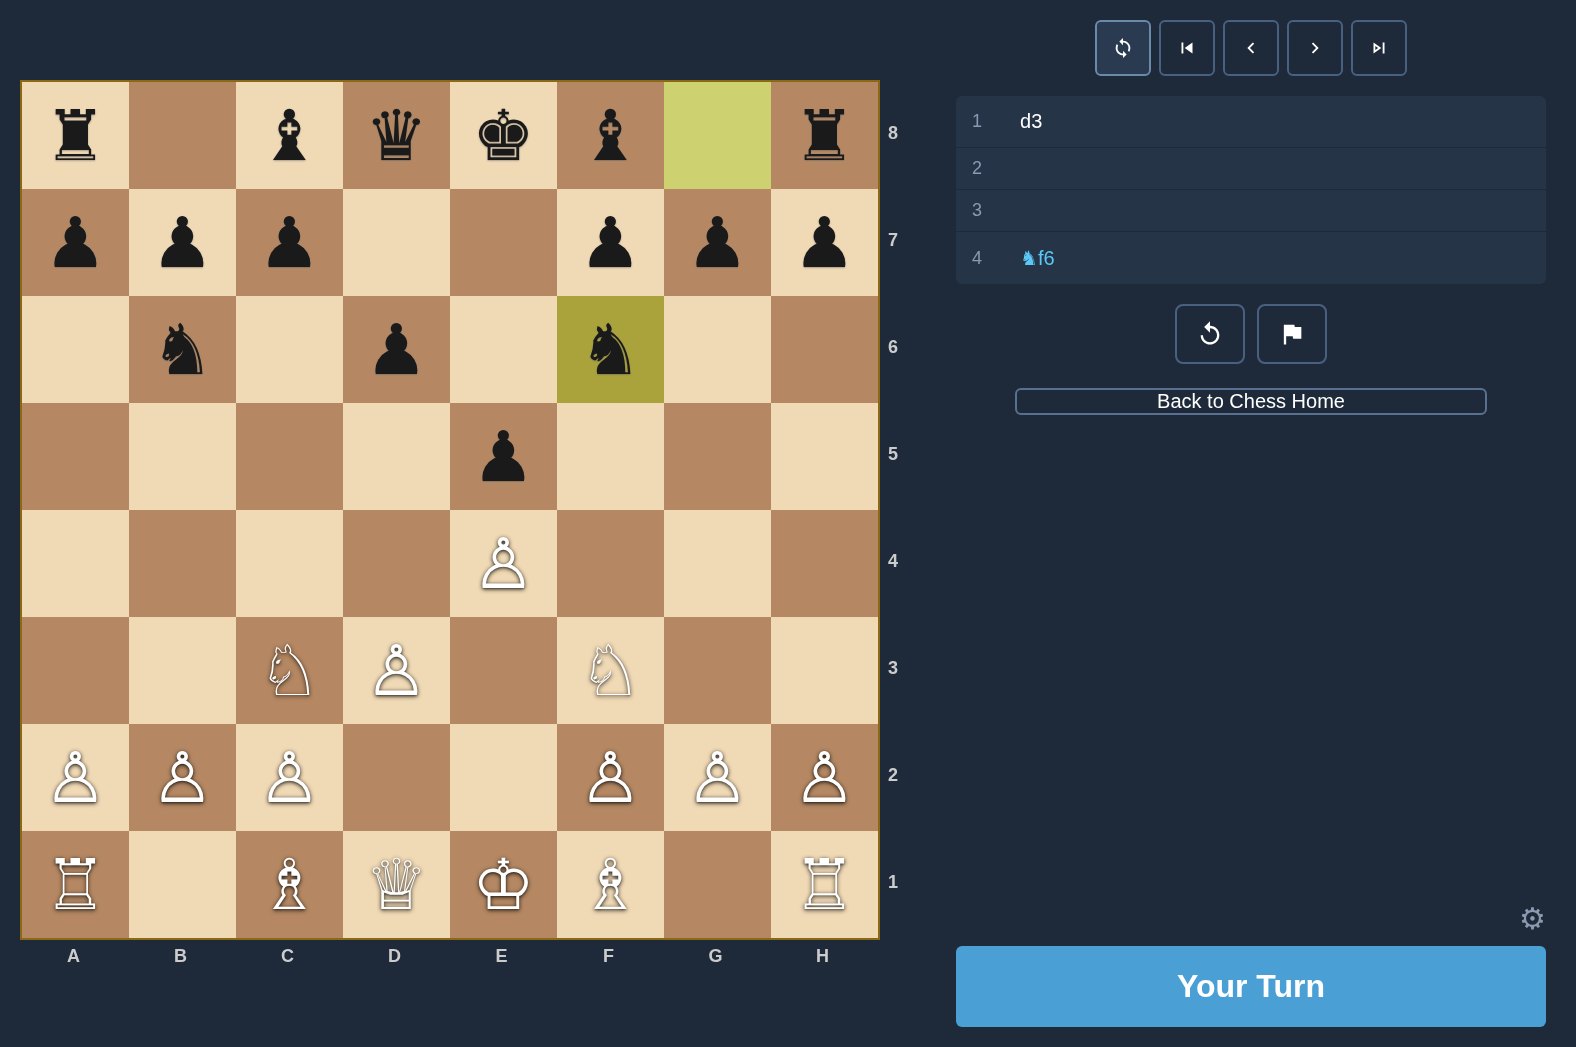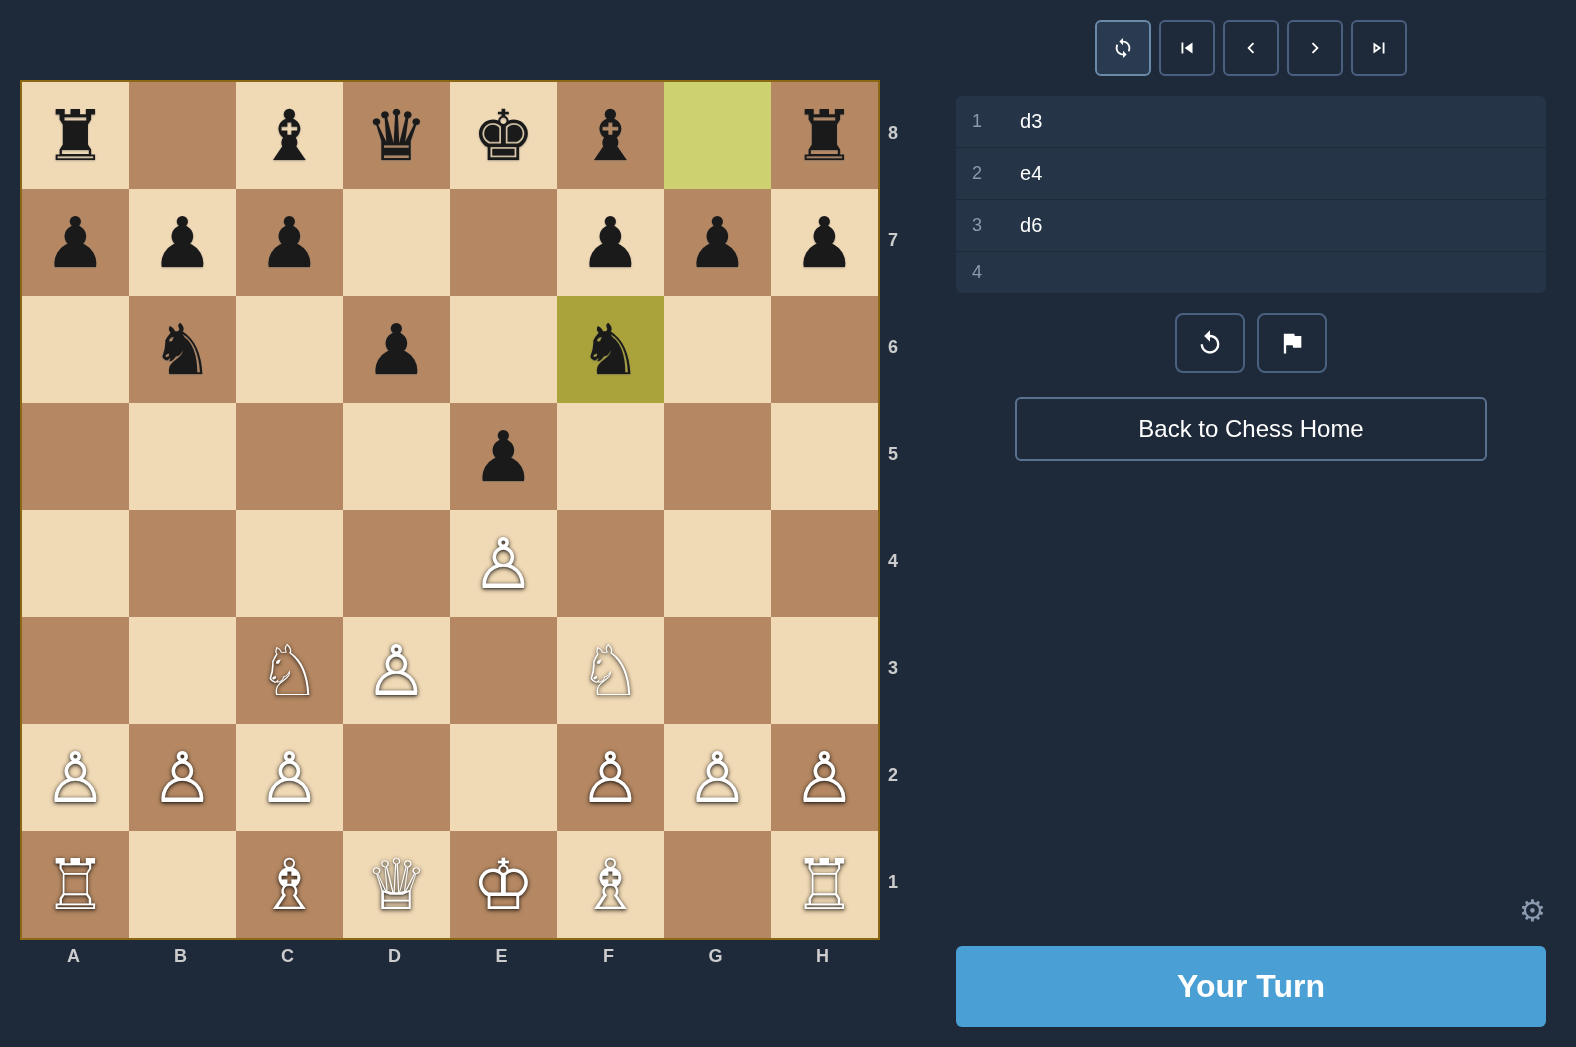--- a/index.html
+++ b/index.html
@@ -188,26 +188,26 @@
       cursor: pointer;
       display: flex;
       align-items: center;
       justify-content: center;
     }
 
     
     .back-home-btn {
       display: block;
       margin: 0 auto 20px auto;
-      padding: 16px 36px;
+      padding: 0 36px;
       background: transparent;
       border: 2px solid #5a7090;
       border-radius: 6px;
       color: white;
-      font-size: 24px;
+      font-size: 20px;
       cursor: pointer;
       text-align: center;
       width: 80%;
     }
 
     
     .spacer { flex: 1; }
 
     
     .settings-area {
@@ -221,21 +221,20 @@
       color: #8a9ab0;
       cursor: pointer;
     }
 
     
     .your-turn-banner {
       background: #4a9fd4;
       padding: 22px;
       text-align: center;
       border-radius: 6px;
-      margin-top: 8px;
     }
 
     .your-turn-text {
       font-size: 32px;
       font-weight: bold;
       color: white;
     }
 
     
     .icon-svg { width: 22px; height: 22px; fill: white; }
@@ -431,28 +430,27 @@
     </button>
   </div>
 
   <div class="move-list">
     <div class="move-row">
       <span class="move-num">1</span>
       <span class="move-white">d3</span>
     </div>
     <div class="move-row">
       <span class="move-num">2</span>
-      <span class="move-white">e4</span>
     </div>
     <div class="move-row">
       <span class="move-num">3</span>
-      <span class="move-black">d6</span>
     </div>
     <div class="move-row">
       <span class="move-num">4</span>
+      <span class="move-black move-active">♞f6</span>
     </div>
   </div>
 
   <div class="action-buttons">
     <button class="action-btn" title="Take back">
       <svg class="icon-svg" viewBox="0 0 24 24" style="width:28px;height:28px">
           <path d="M12 5V1L7 6l5 5V7c3.31 0 6 2.69 6 6s-2.69 6-6 6-6-2.69-6-6H4c0 4.42 3.58 8 8 8s8-3.58 8-8-3.58-8-8-8z"></path>
         </svg>
     </button>
     <button class="action-btn" title="Resign / Flag">

